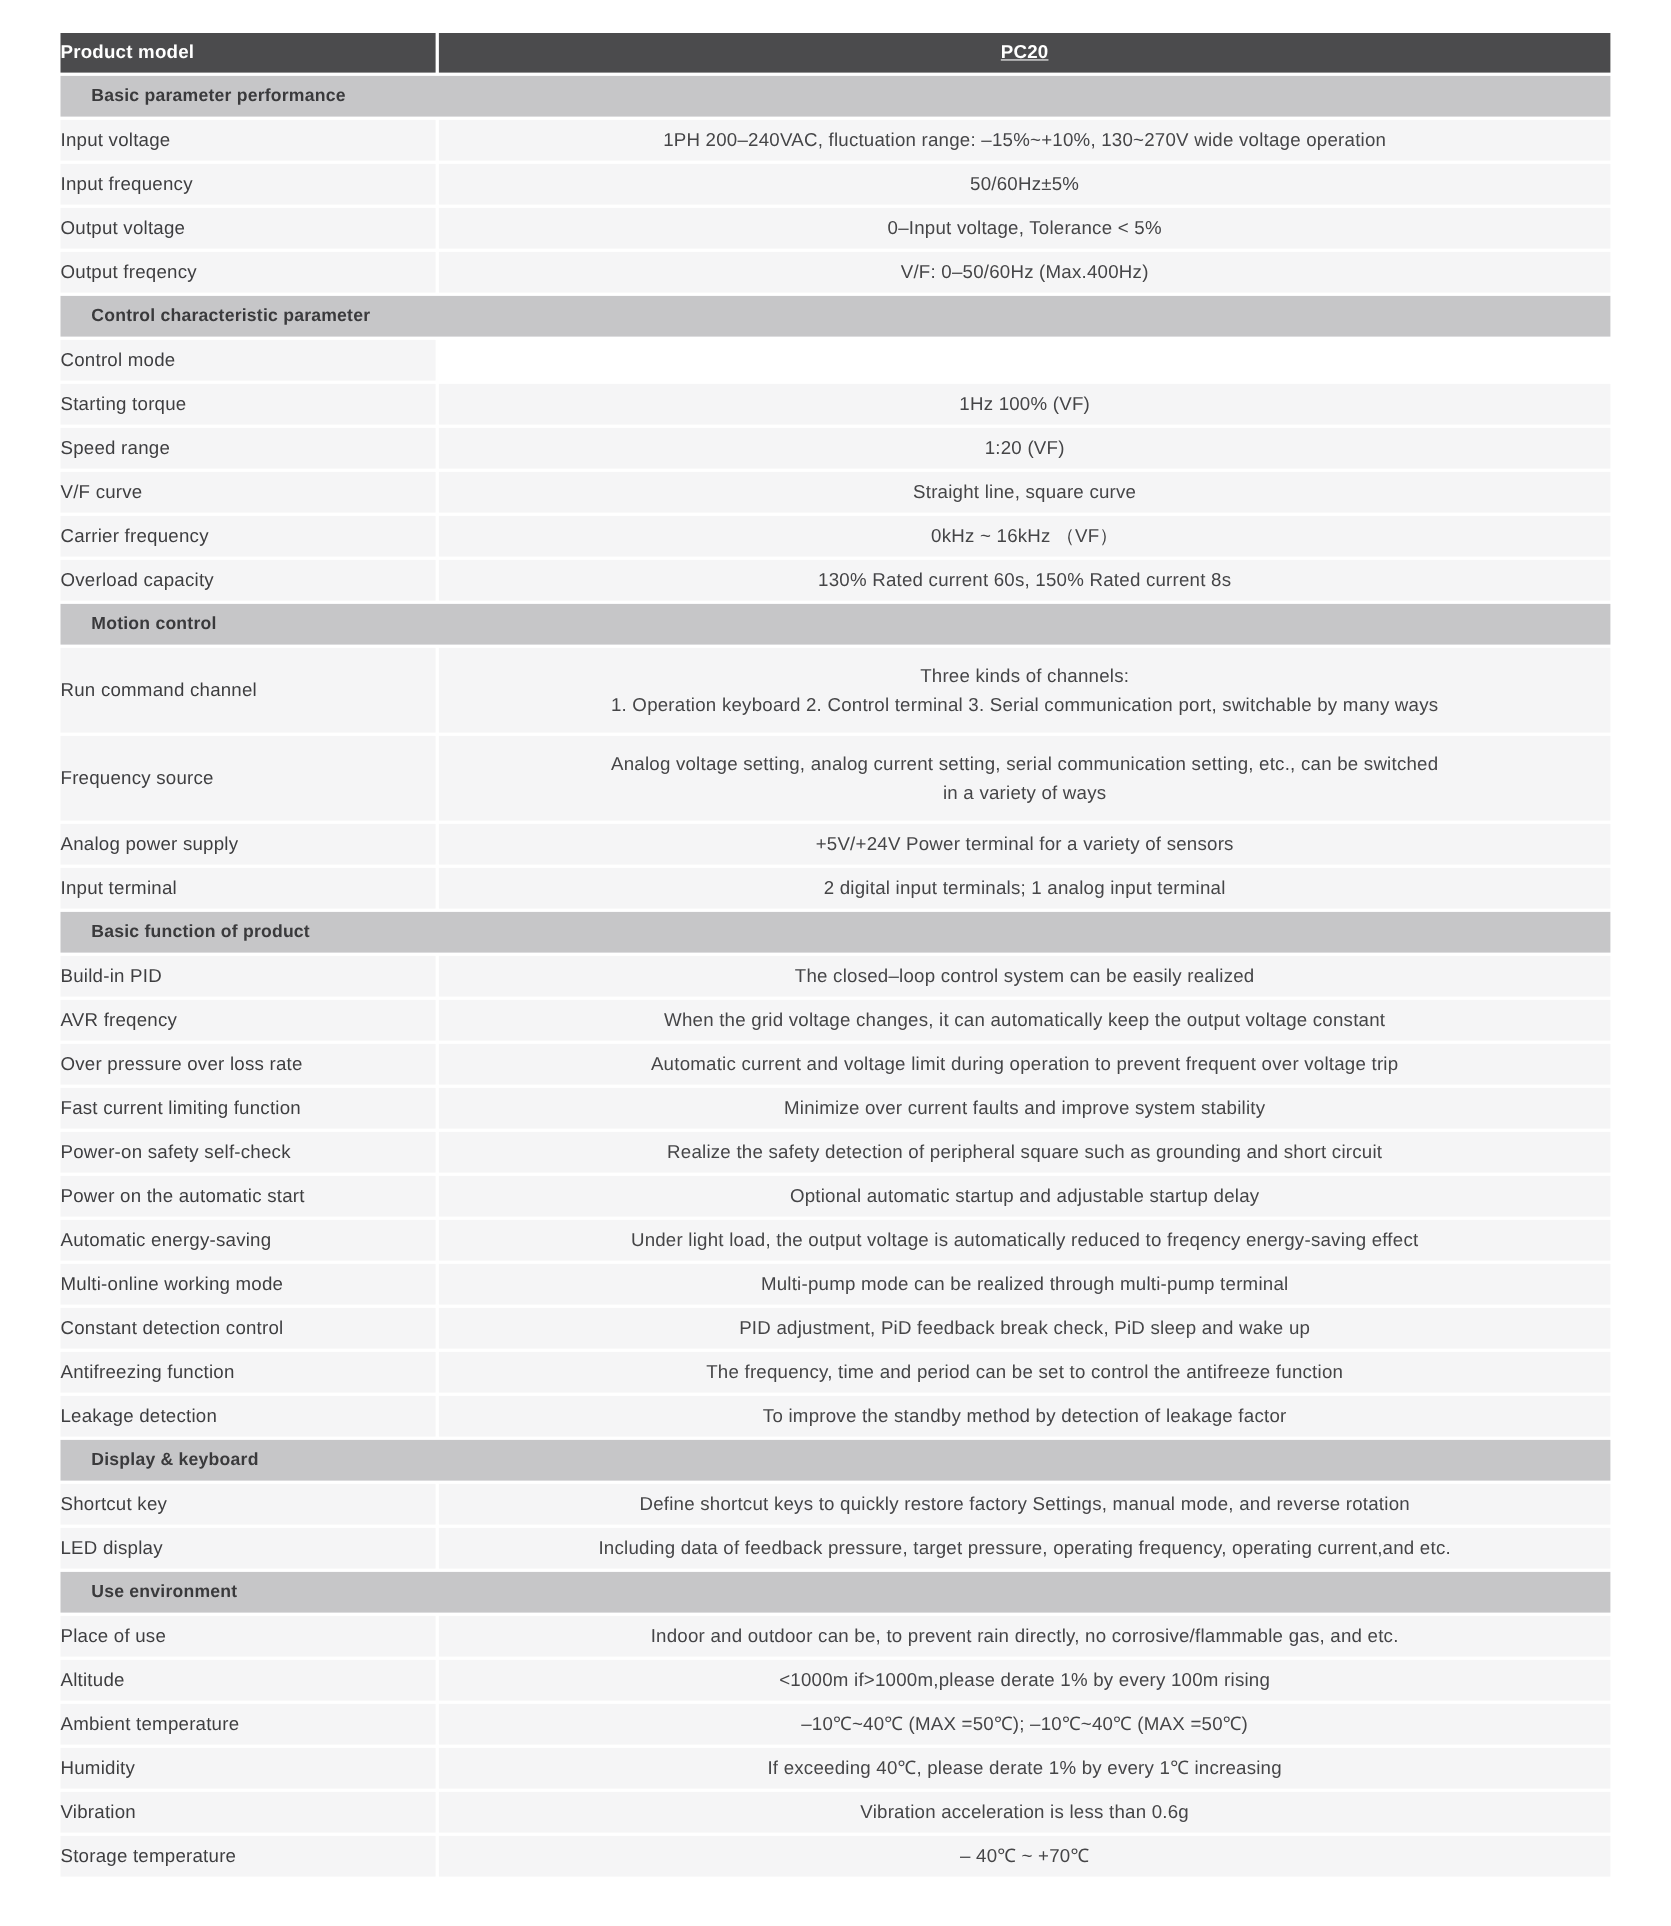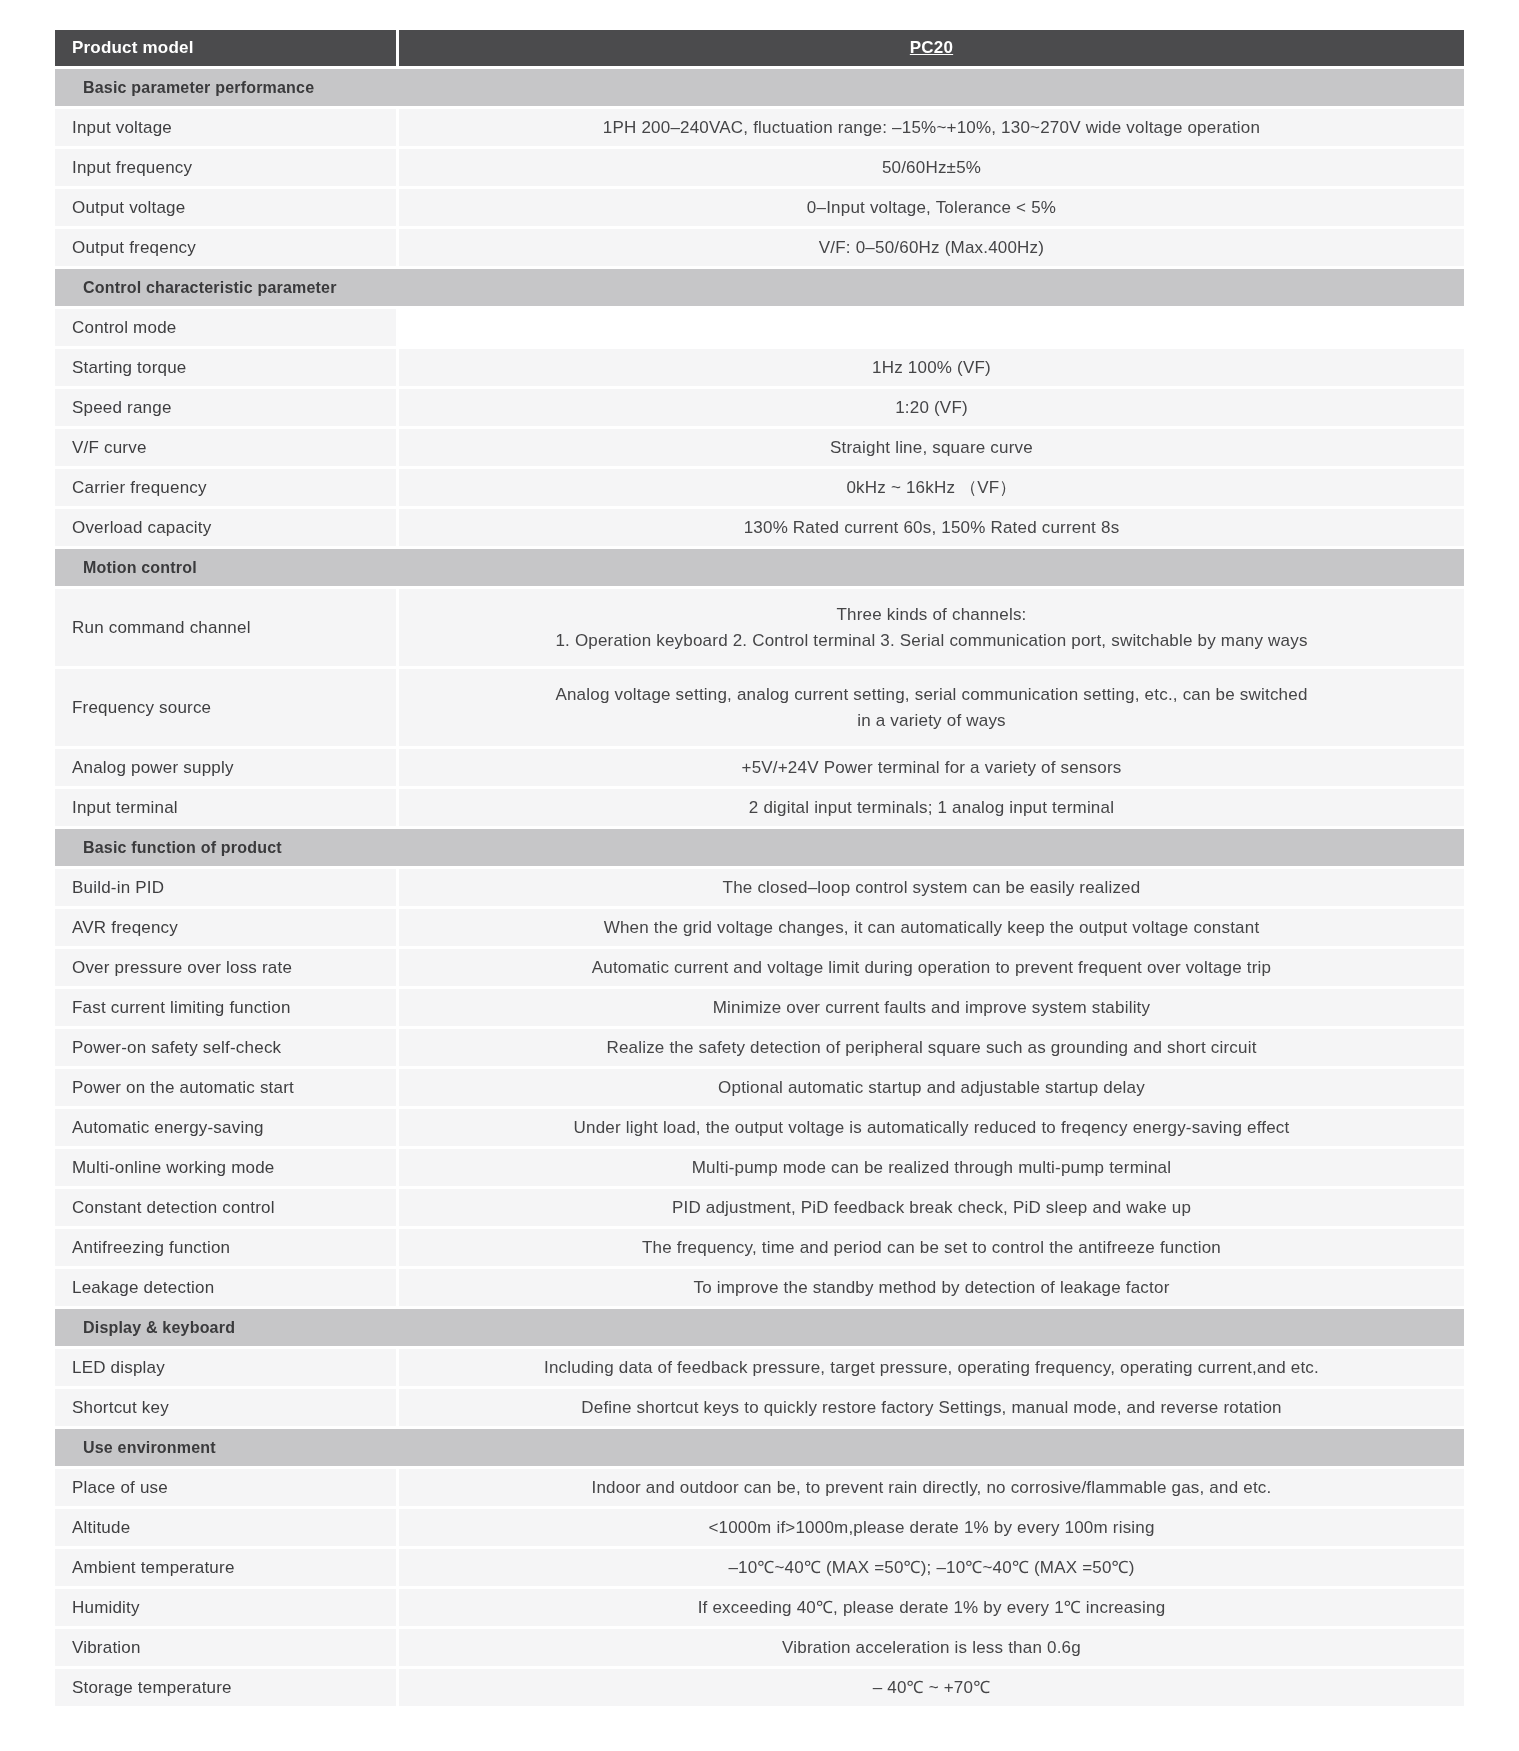--- a/index.html
+++ b/index.html
@@ -16,21 +16,21 @@
     width:1519px;height:1751px;position:relative;
     font-family:"Liberation Sans", sans-serif;
     -webkit-font-smoothing:antialiased;
   }
   .spec-table{
     position:absolute;left:55px;top:30px;width:1409px;
   }
   .row{display:flex;gap:3px;margin-bottom:3px;}
   .cell{box-sizing:border-box;background:var(--row-bg);min-height:37px;display:flex;align-items:center;}
   .cell-label{
-    width:341px;flex:0 0 341px;padding-left:17px;
+    width:341px;flex:0 0 341px;padding-left:0;
     font-size:17px;color:var(--label-color);letter-spacing:.2px;
   }
   .cell-value{
     flex:1;justify-content:center;text-align:center;
     font-size:17px;color:var(--value-color);letter-spacing:.2px;
     white-space:pre-line;line-height:1.5;padding:4px 10px;
   }
   .tall .cell{min-height:77px;}
   .header-row .cell{background:var(--header-bg);min-height:36px;}
   .header-row .cell-label{color:var(--header-color);font-weight:bold;font-size:17px;}
@@ -159,26 +159,26 @@
         <div class="cell cell-value">The frequency, time and period can be set to control the antifreeze function</div>
       </div>
       <div class="row">
         <div class="cell cell-label">Leakage detection</div>
         <div class="cell cell-value">To improve the standby method by detection of leakage factor</div>
       </div>
       <div class="row">
         <div class="cell section-cell">Display &amp; keyboard</div>
       </div>
       <div class="row">
+        <div class="cell cell-label">Shortcut key</div>
+        <div class="cell cell-value">Define shortcut keys to quickly restore factory Settings, manual mode, and reverse rotation</div>
+      </div>
+      <div class="row">
         <div class="cell cell-label">LED display</div>
         <div class="cell cell-value">Including data of feedback pressure, target pressure, operating frequency, operating current,and etc.</div>
-      </div>
-      <div class="row">
-        <div class="cell cell-label">Shortcut key</div>
-        <div class="cell cell-value">Define shortcut keys to quickly restore factory Settings, manual mode, and reverse rotation</div>
       </div>
       <div class="row">
         <div class="cell section-cell">Use environment</div>
       </div>
       <div class="row">
         <div class="cell cell-label">Place of use</div>
         <div class="cell cell-value">Indoor and outdoor can be, to prevent rain directly, no corrosive/flammable gas, and etc.</div>
       </div>
       <div class="row">
         <div class="cell cell-label">Altitude</div>

